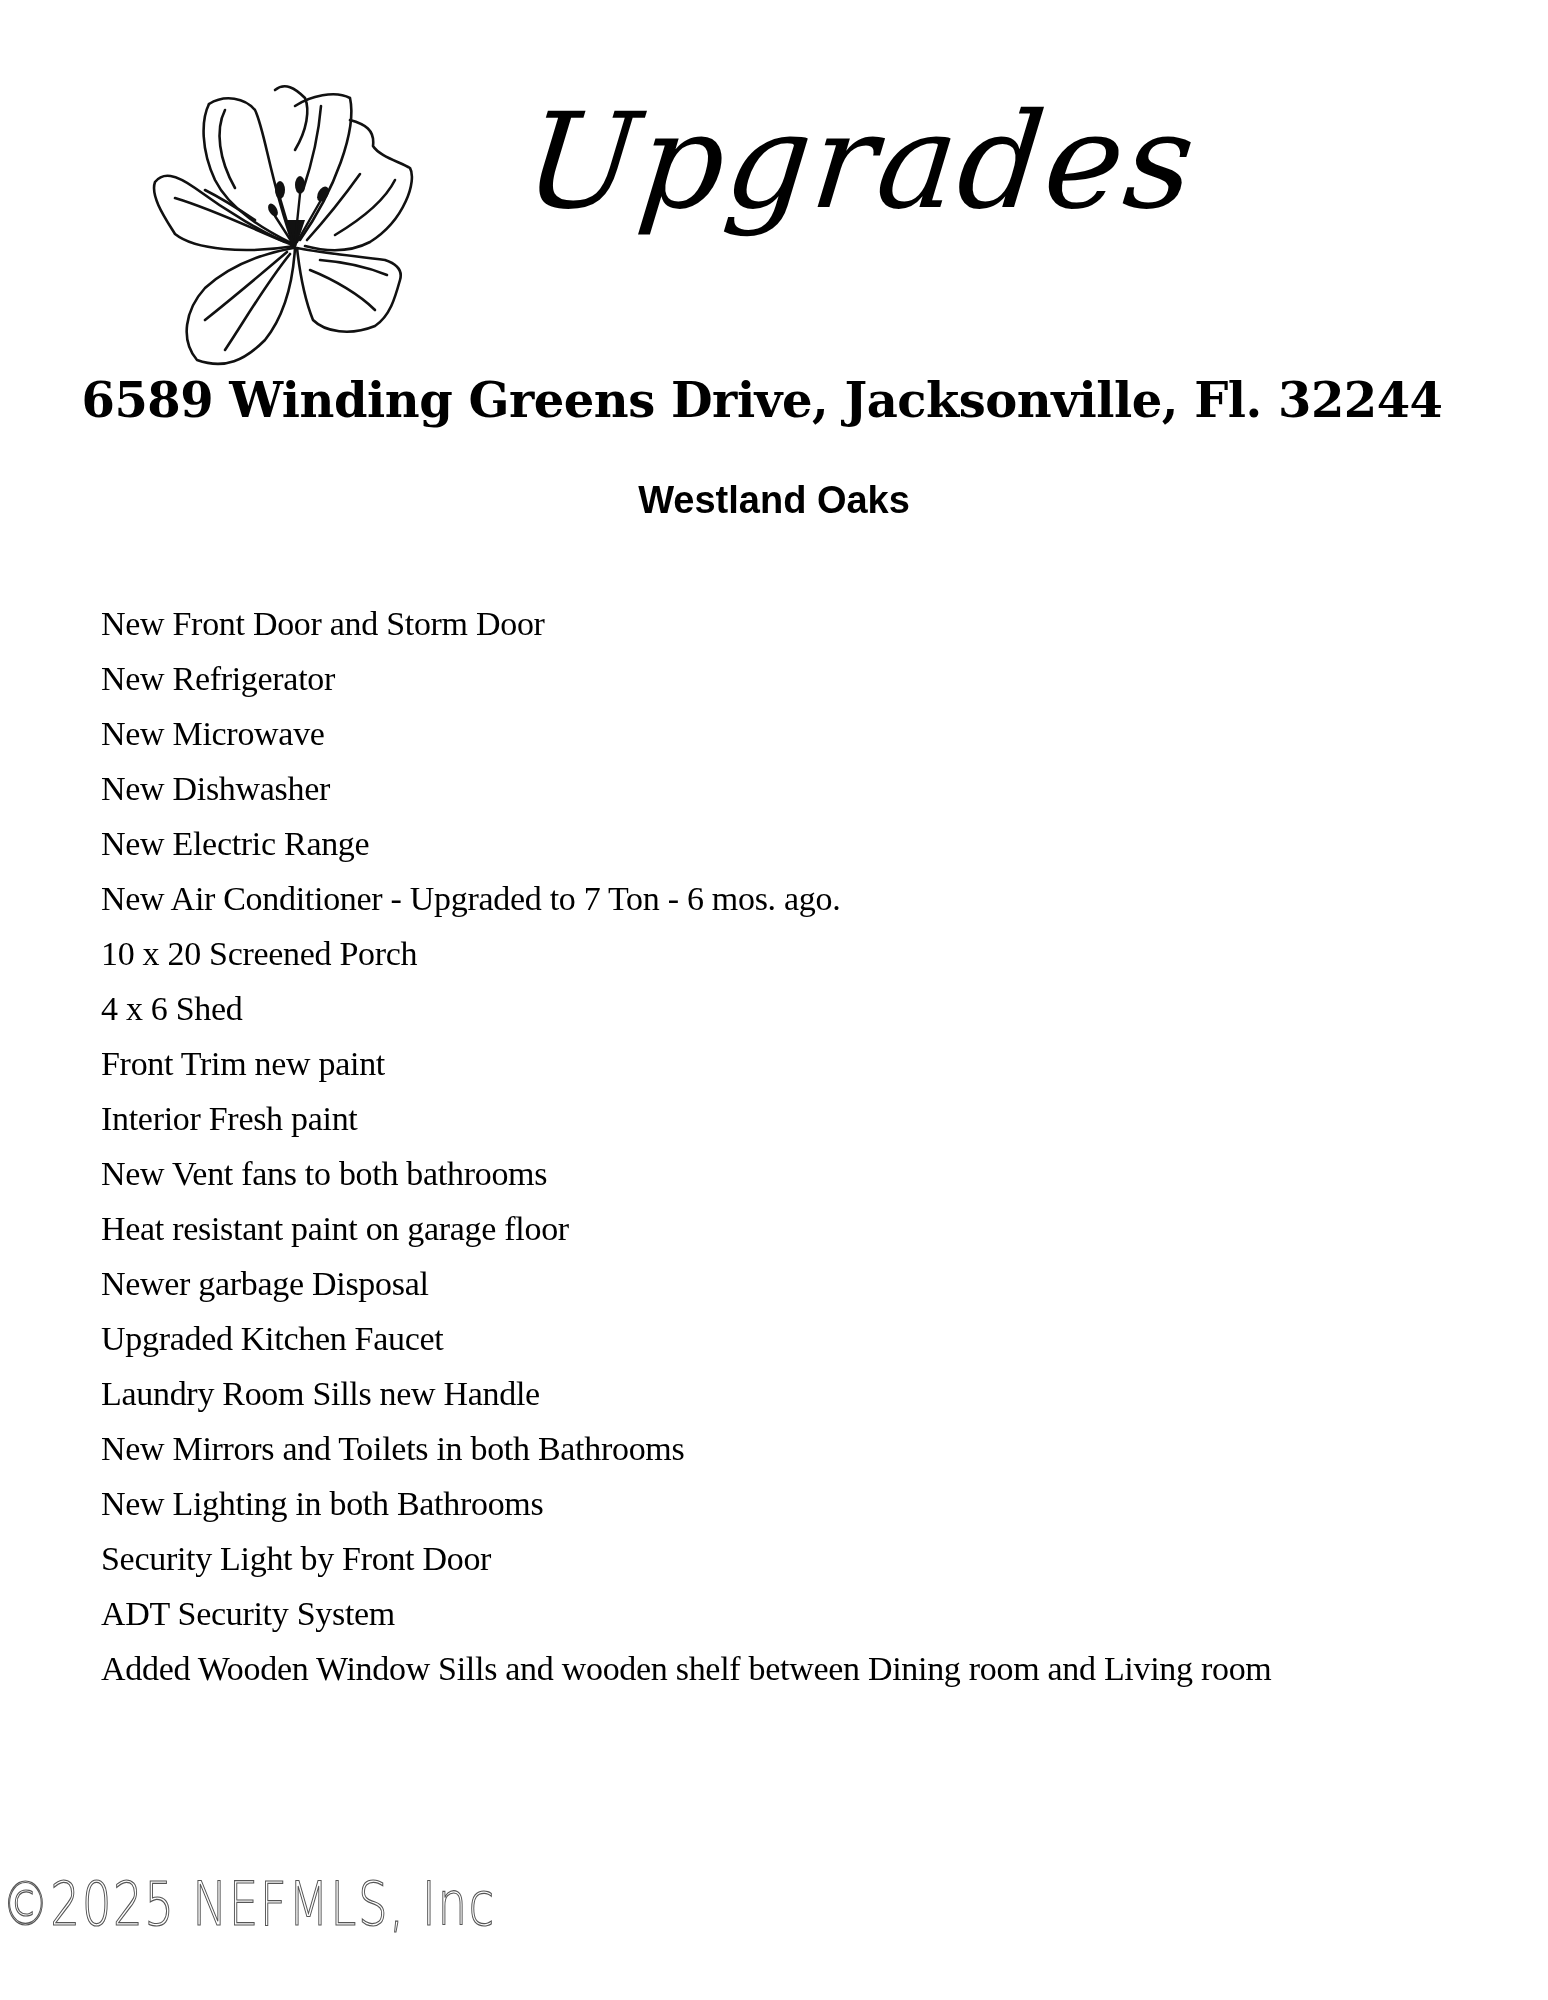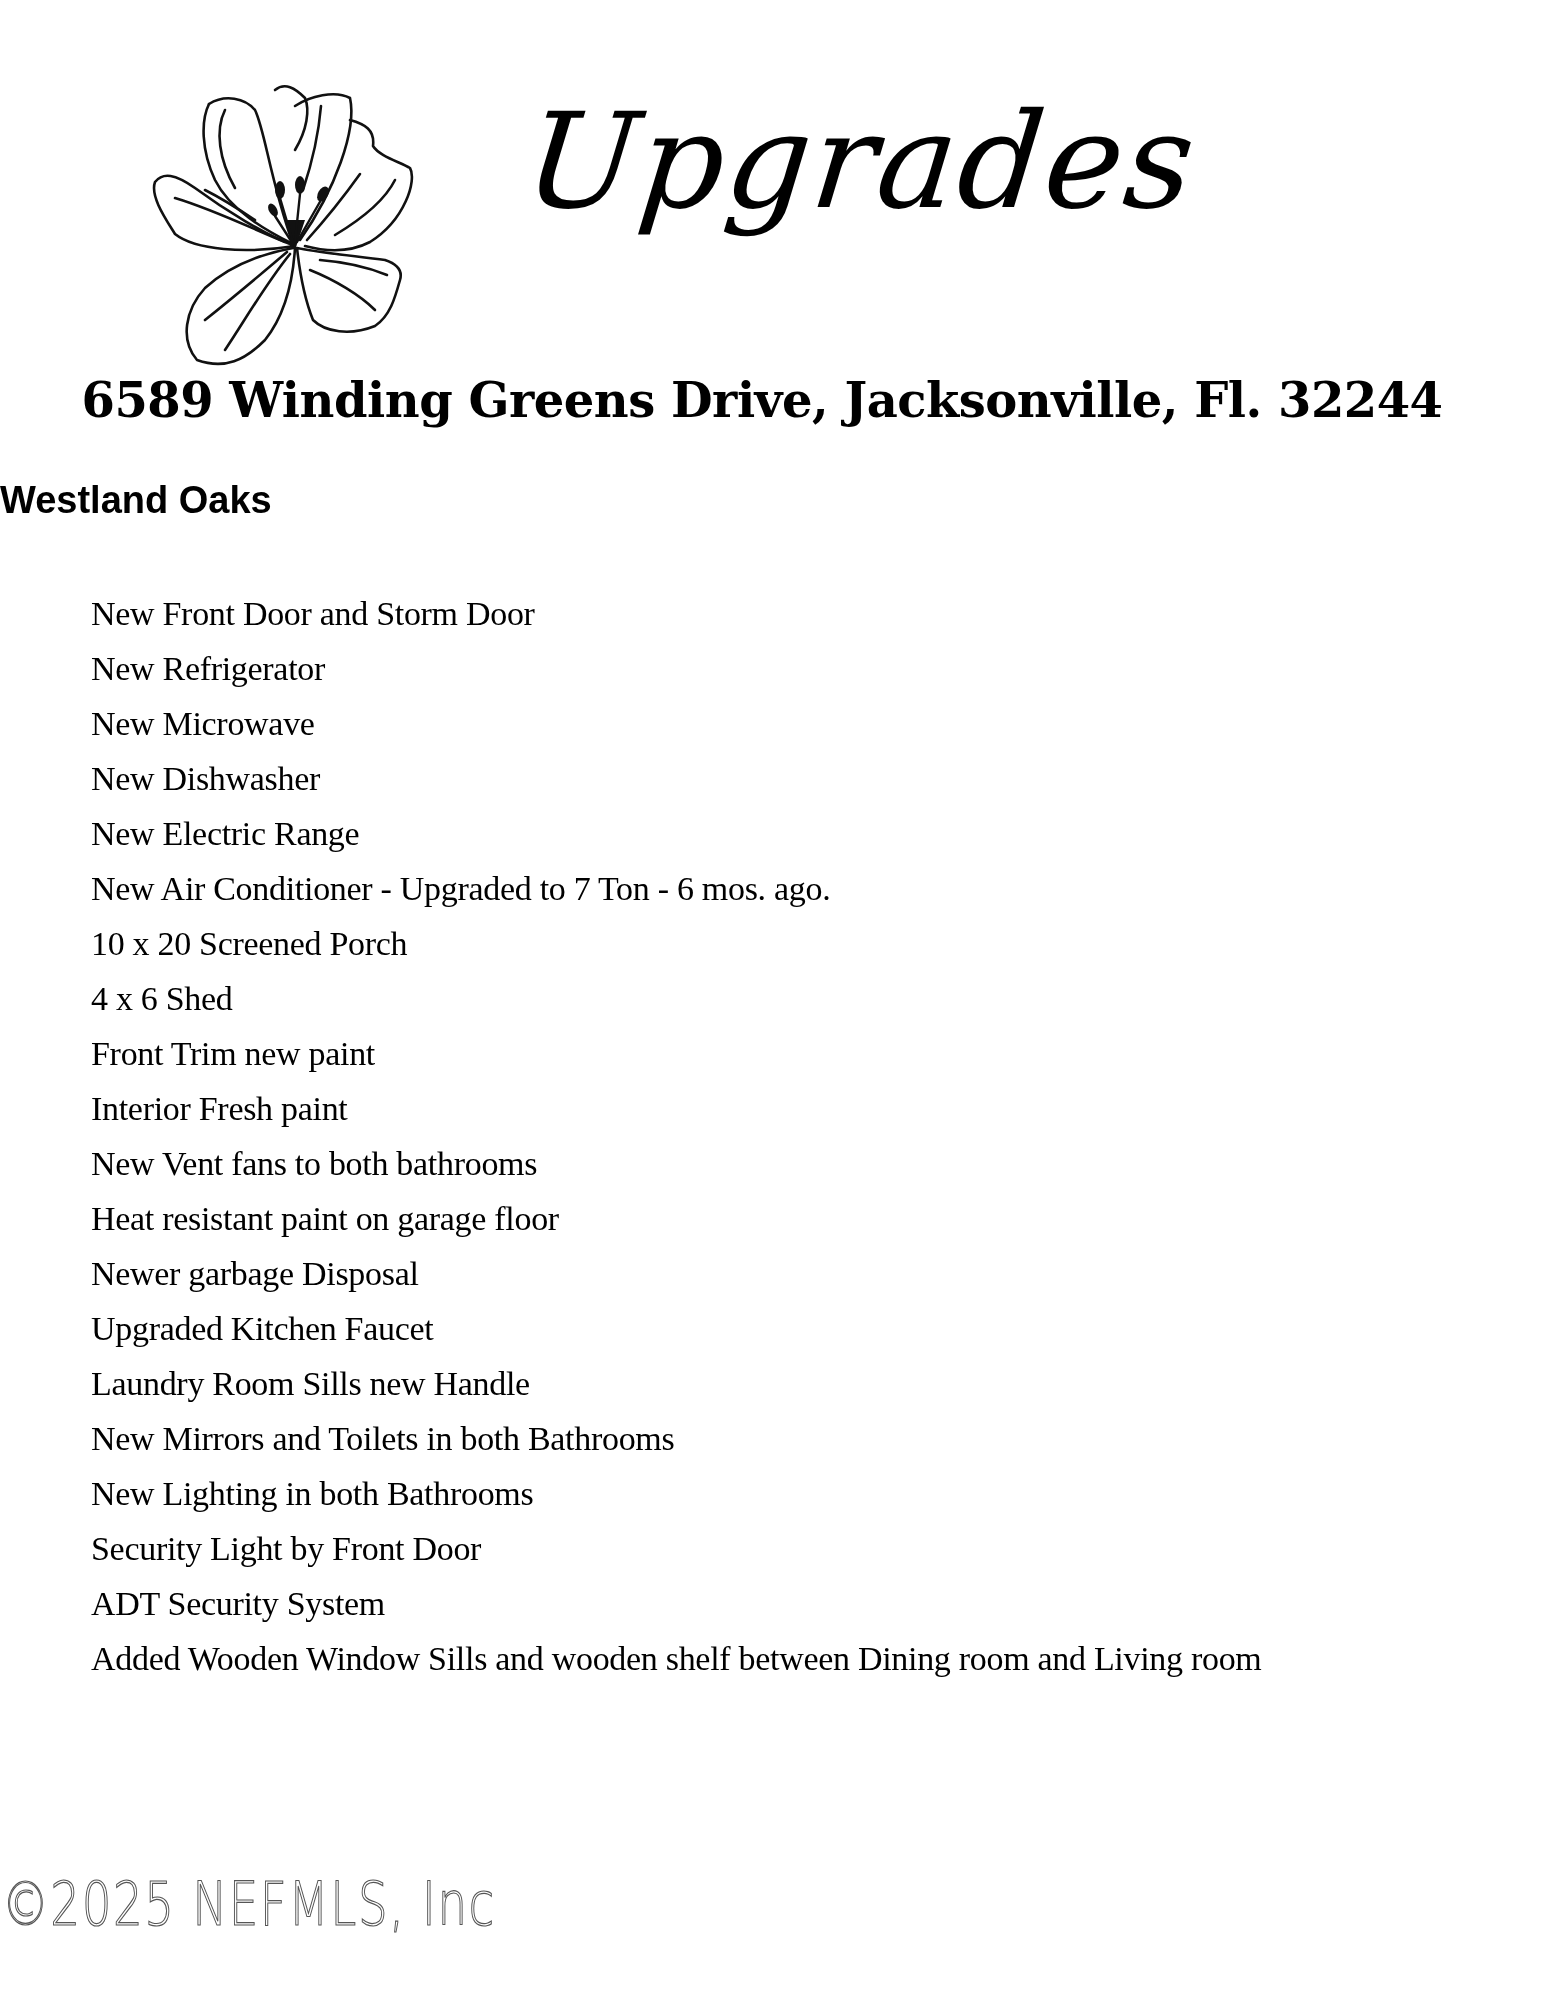--- a/index.html
+++ b/index.html
@@ -45,32 +45,32 @@
       font-size: 48px;
       line-height: 1.2;
       white-space: nowrap;
       letter-spacing: -0.5px;
     }
     .subdivision {
       position: absolute;
       left: 0;
       width: 1548px;
       top: 478px;
-      text-align: left;
+      text-align: center;
       font-family: "Liberation Sans", sans-serif;
       font-weight: bold;
       font-size: 38px;
       line-height: 1.2;
       white-space: nowrap;
     }
     .upgrade-list {
       position: absolute;
       left: 90px;
       top: 590px;
-      margin: 1px;
+      margin: 11px;
       padding: 0;
       list-style: none;
     }
     .upgrade-list li {
       font-family: "Liberation Serif", serif;
       font-size: 34px;
       height: 55px;
       line-height: 46px;
       white-space: nowrap;
       letter-spacing: -0.3px;

